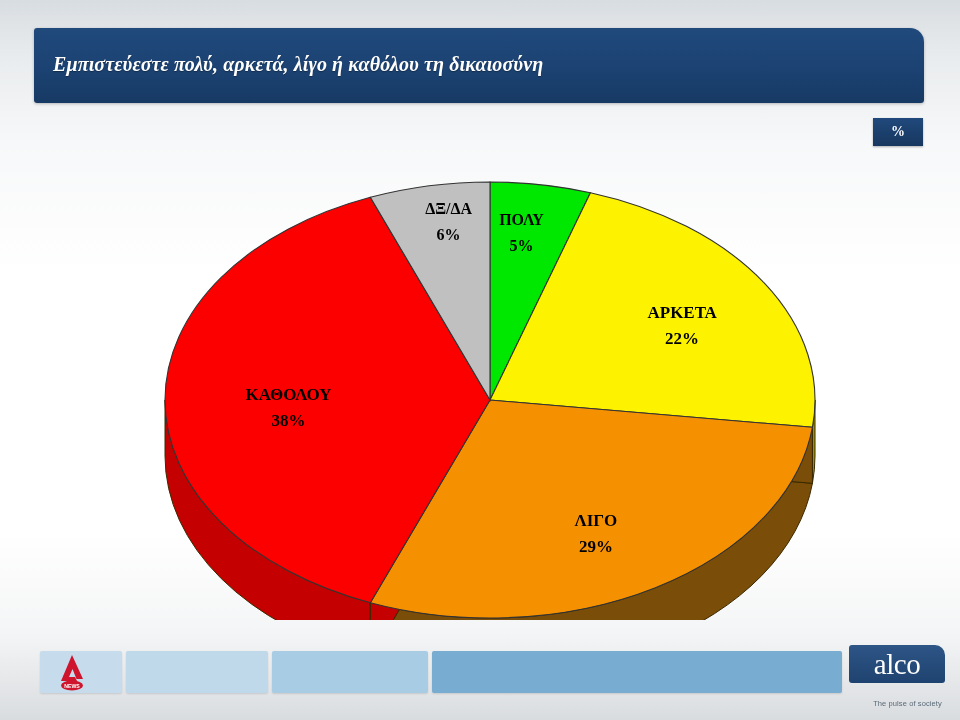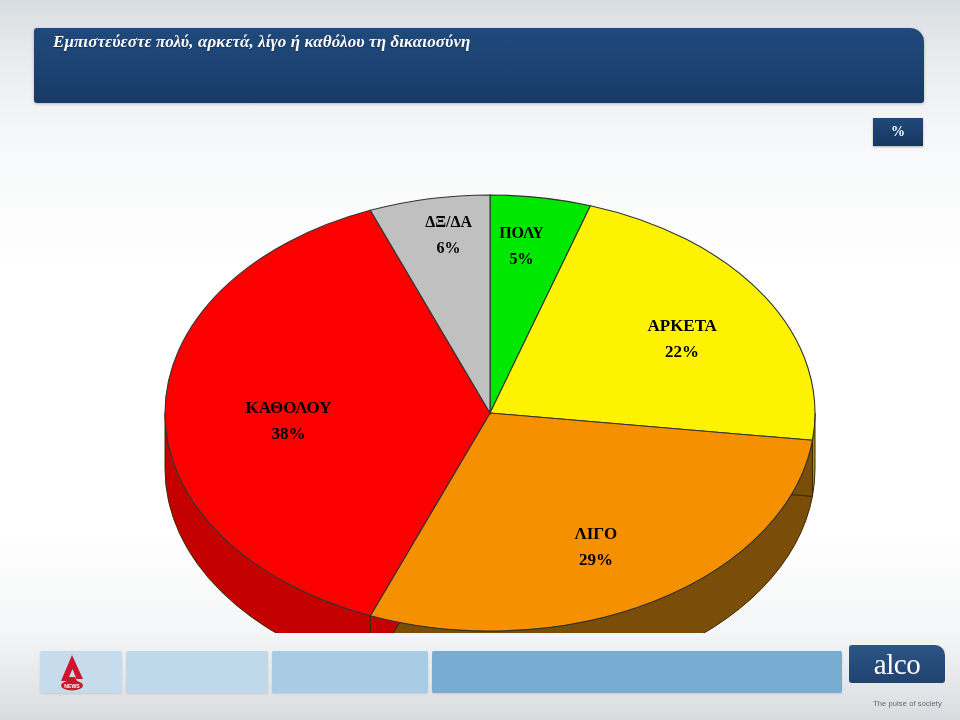--- a/index.html
+++ b/index.html
@@ -28,24 +28,24 @@
     width: 890px;
     height: 75px;
     background: linear-gradient(180deg, #20497c 0%, #1b4272 55%, #173a64 100%);
     border-radius: 3px 14px 3px 3px;
     box-shadow: 0 1px 3px rgba(0,0,0,0.25);
     overflow: hidden;
   }
   .header-text {
     position: absolute;
     left: 19px;
-    top: 0;
+    top: 23px;
     width: 855px;
     color: #ffffff;
-    font-size: 17px;
+    font-size: 20px;
     font-weight: bold;
     font-style: italic;
     line-height: 27px;
     letter-spacing: 0.1px;
     text-shadow: 0 1px 1px rgba(0,0,0,0.35);
   }
   .header-line { display: block; white-space: nowrap; }
 
   
   .pct-badge {
@@ -61,21 +61,21 @@
     display: flex;
     align-items: center;
     justify-content: center;
     box-shadow: 0 1px 2px rgba(0,0,0,0.3);
   }
 
   
   .chart-area {
     position: absolute;
     left: 110px;
-    top: 163px;
+    top: 150px;
     width: 760px;
     height: 470px;
   }
   .chart-svg { display: block; width: 760px; height: 470px; }
 
   .pie-label {
     font-family: "Liberation Serif", "DejaVu Serif", serif;
     font-weight: bold;
     font-size: 17px;
     fill: #000000;

